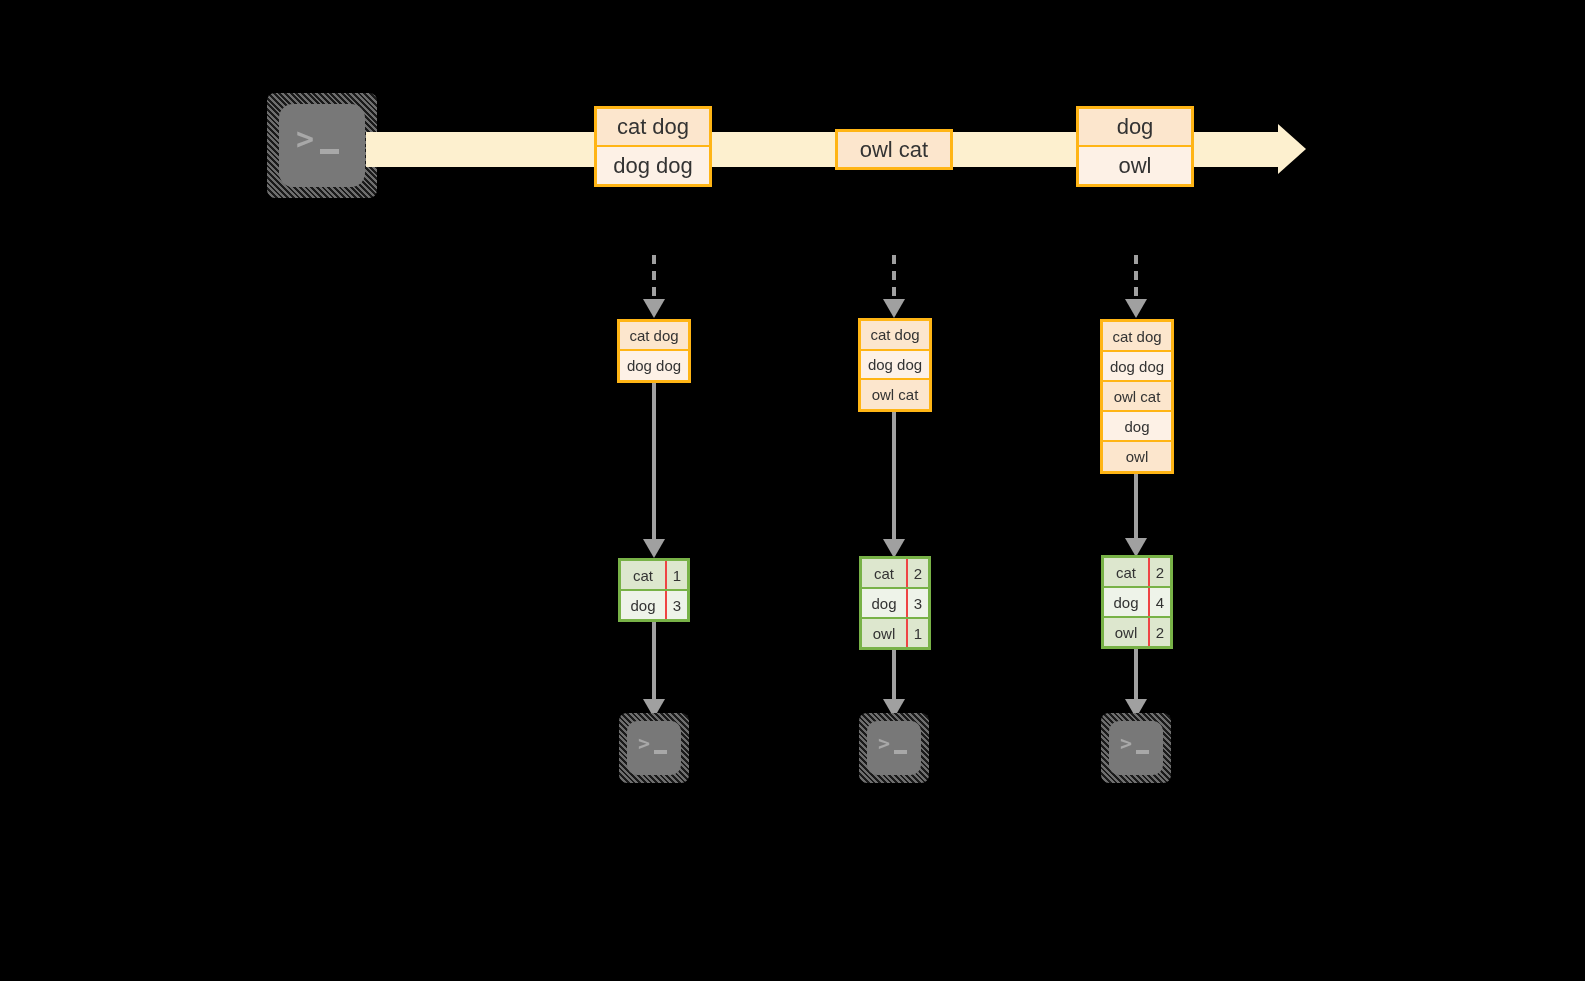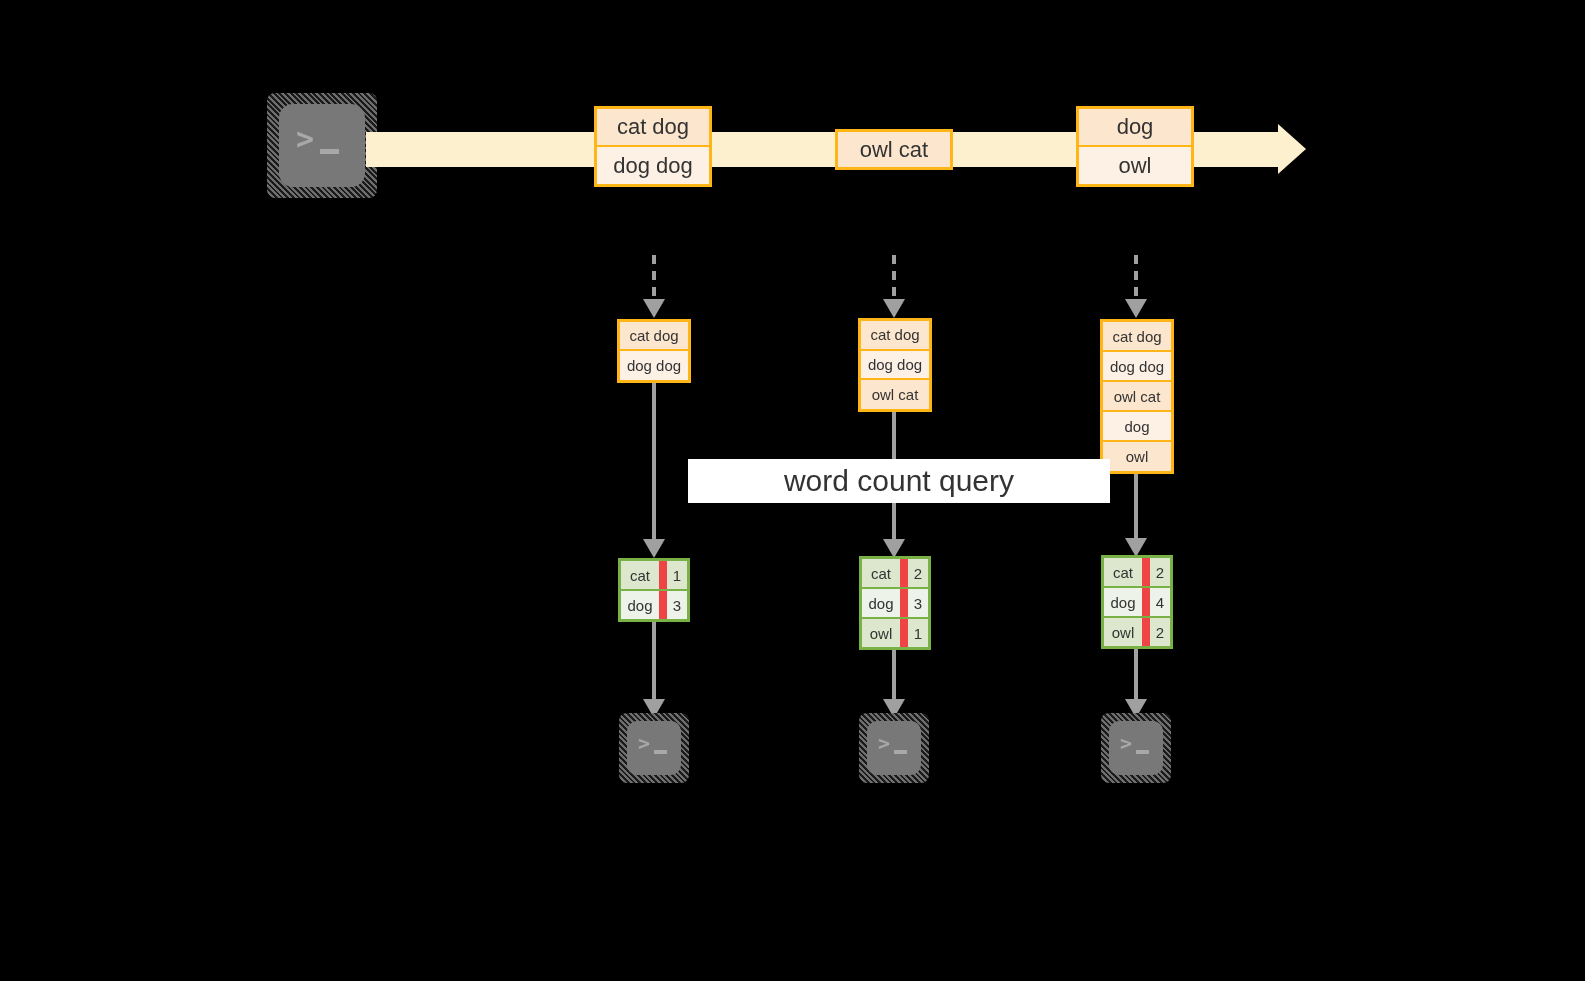--- a/index.html
+++ b/index.html
@@ -100,21 +100,21 @@
     box-sizing: border-box;
     display: flex;
     align-items: center;
     justify-content: center;
     color: #333333;
     background: #dde7ce;
     white-space: nowrap;
   }
   .gtable .grow.alt .gcell { background: #eef3e9; }
   .gtable .gcell.word {
-    border-right: 8px solid #ef4444;
+    border-right: 2px solid #ef4444;
   }
 
   
   .conn {
     position: absolute;
   }
   .conn .shaft {
     position: absolute;
     background: #a0a0a0;
     left: 0;
@@ -300,15 +300,14 @@
     <div class="head" style="left:-9px; top:50px;"></div>
   </div>
 
   <div class="terminal" style="left:1101px; top:713px; width:70px; height:70px;">
     <div class="hatch"></div>
     <div class="screen" style="left:8px; top:8px; right:8px; bottom:8px; border-radius:10px;"></div>
     <div class="prompt" style="left:19px; top:20px; font-size:20px;">&gt;</div>
     <div class="cursor" style="left:35px; top:37px; width:13px; height:4px;"></div>
   </div>
 
-  <div class="caption" style="left:688px; top:459px; width:422px; height:44px; font-size:30px;">word count query</div>
 
 </div>
 
 </body></html>

